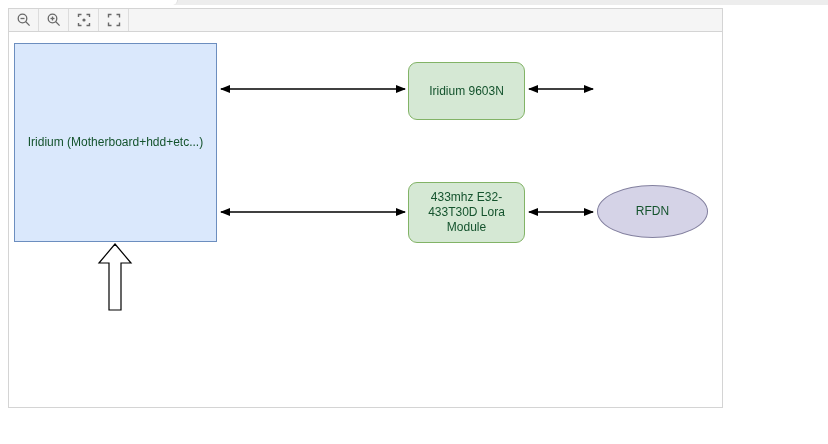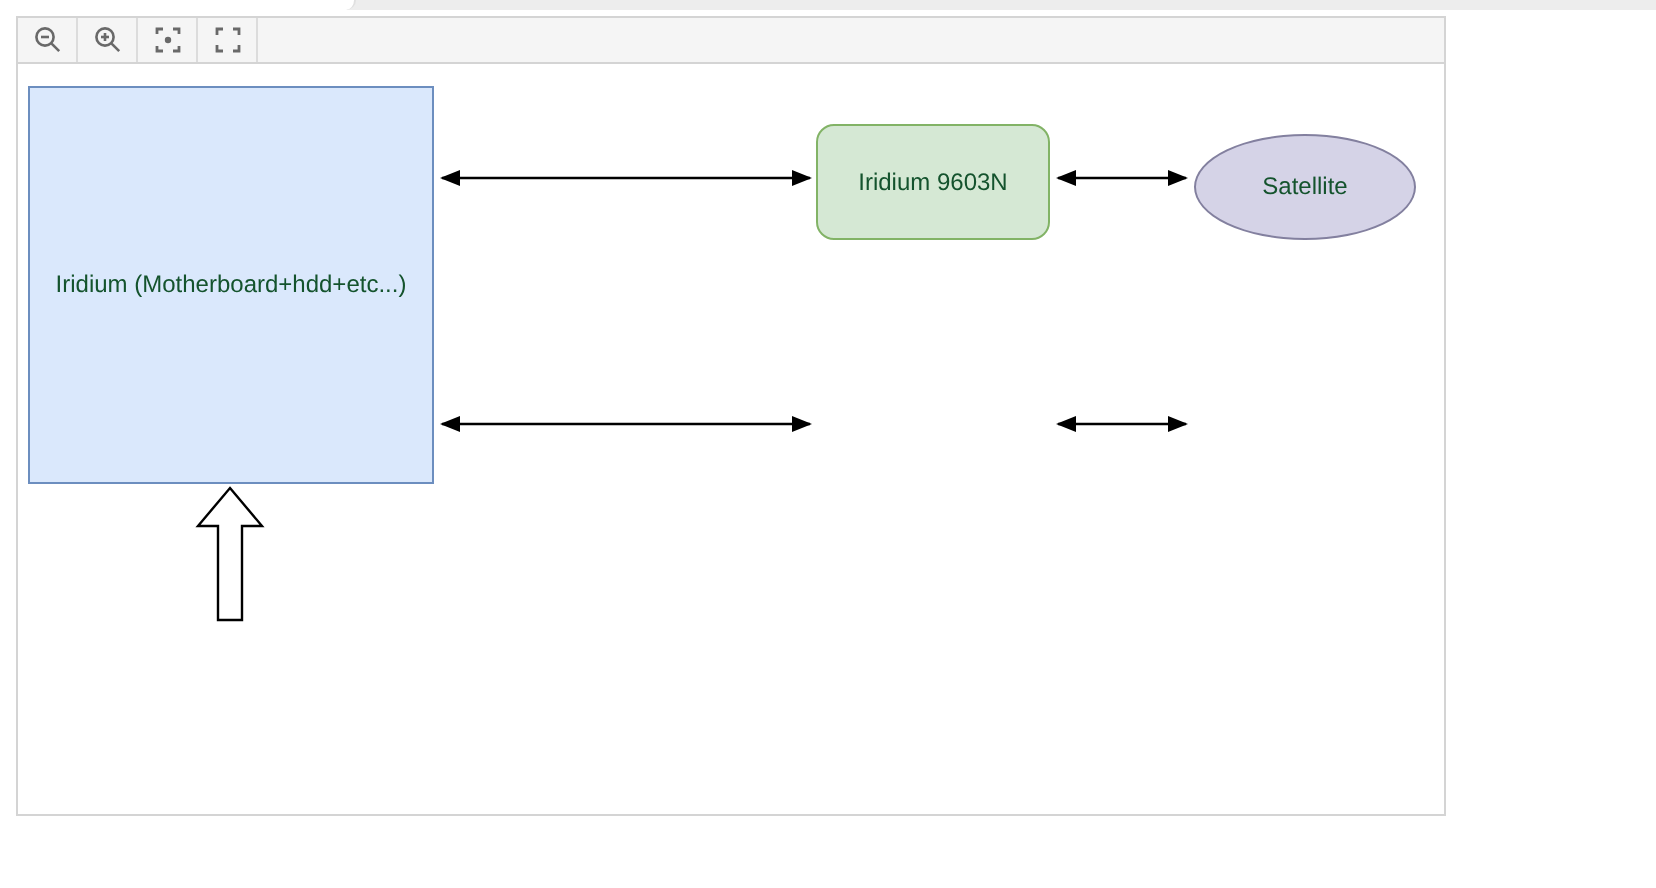--- a/index.html
+++ b/index.html
@@ -83,25 +83,28 @@
     <div class="canvas">
 
       <div class="node node-computer" style="background-color: rgb(218, 232, 252); border-color: rgb(108, 142, 191);">
         <span>Iridium (Motherboard+hdd+etc...)</span>
       </div>
 
       <div class="node node-iridium" style="background-color: rgb(213, 232, 212); border-color: rgb(130, 179, 102);">
         <span>Iridium 9603N</span>
       </div>
 
-      <div class="node node-satellite" style="background-color: rgb(213, 211, 231); border-color: rgb(131, 128, 159);">
-        <span>Satellite</span>
+
+      <div class="node node-lora" style="background-color: rgb(213, 232, 212); border-color: rgb(130, 179, 102);">
+        <span>433mhz E32-433T30D Lora Module</span>
       </div>
 
-
+      <div class="node node-rfdn" style="background-color: rgb(213, 211, 231); border-color: rgb(131, 128, 159);">
+        <span>RFDN</span>
+      </div>
 
 
       <svg class="edges-layer" width="713" height="375" viewBox="0 0 713 375">
         <defs>
           <marker id="arrowE" markerWidth="12" markerHeight="10" refX="10" refY="5" orient="auto" markerUnits="userSpaceOnUse">
             <path d="M1,1 L11,5 L1,9 Z" fill="#000"></path>
           </marker>
           <marker id="arrowS" markerWidth="12" markerHeight="10" refX="2" refY="5" orient="auto" markerUnits="userSpaceOnUse">
             <path d="M11,1 L1,5 L11,9 Z" fill="#000"></path>
           </marker>

